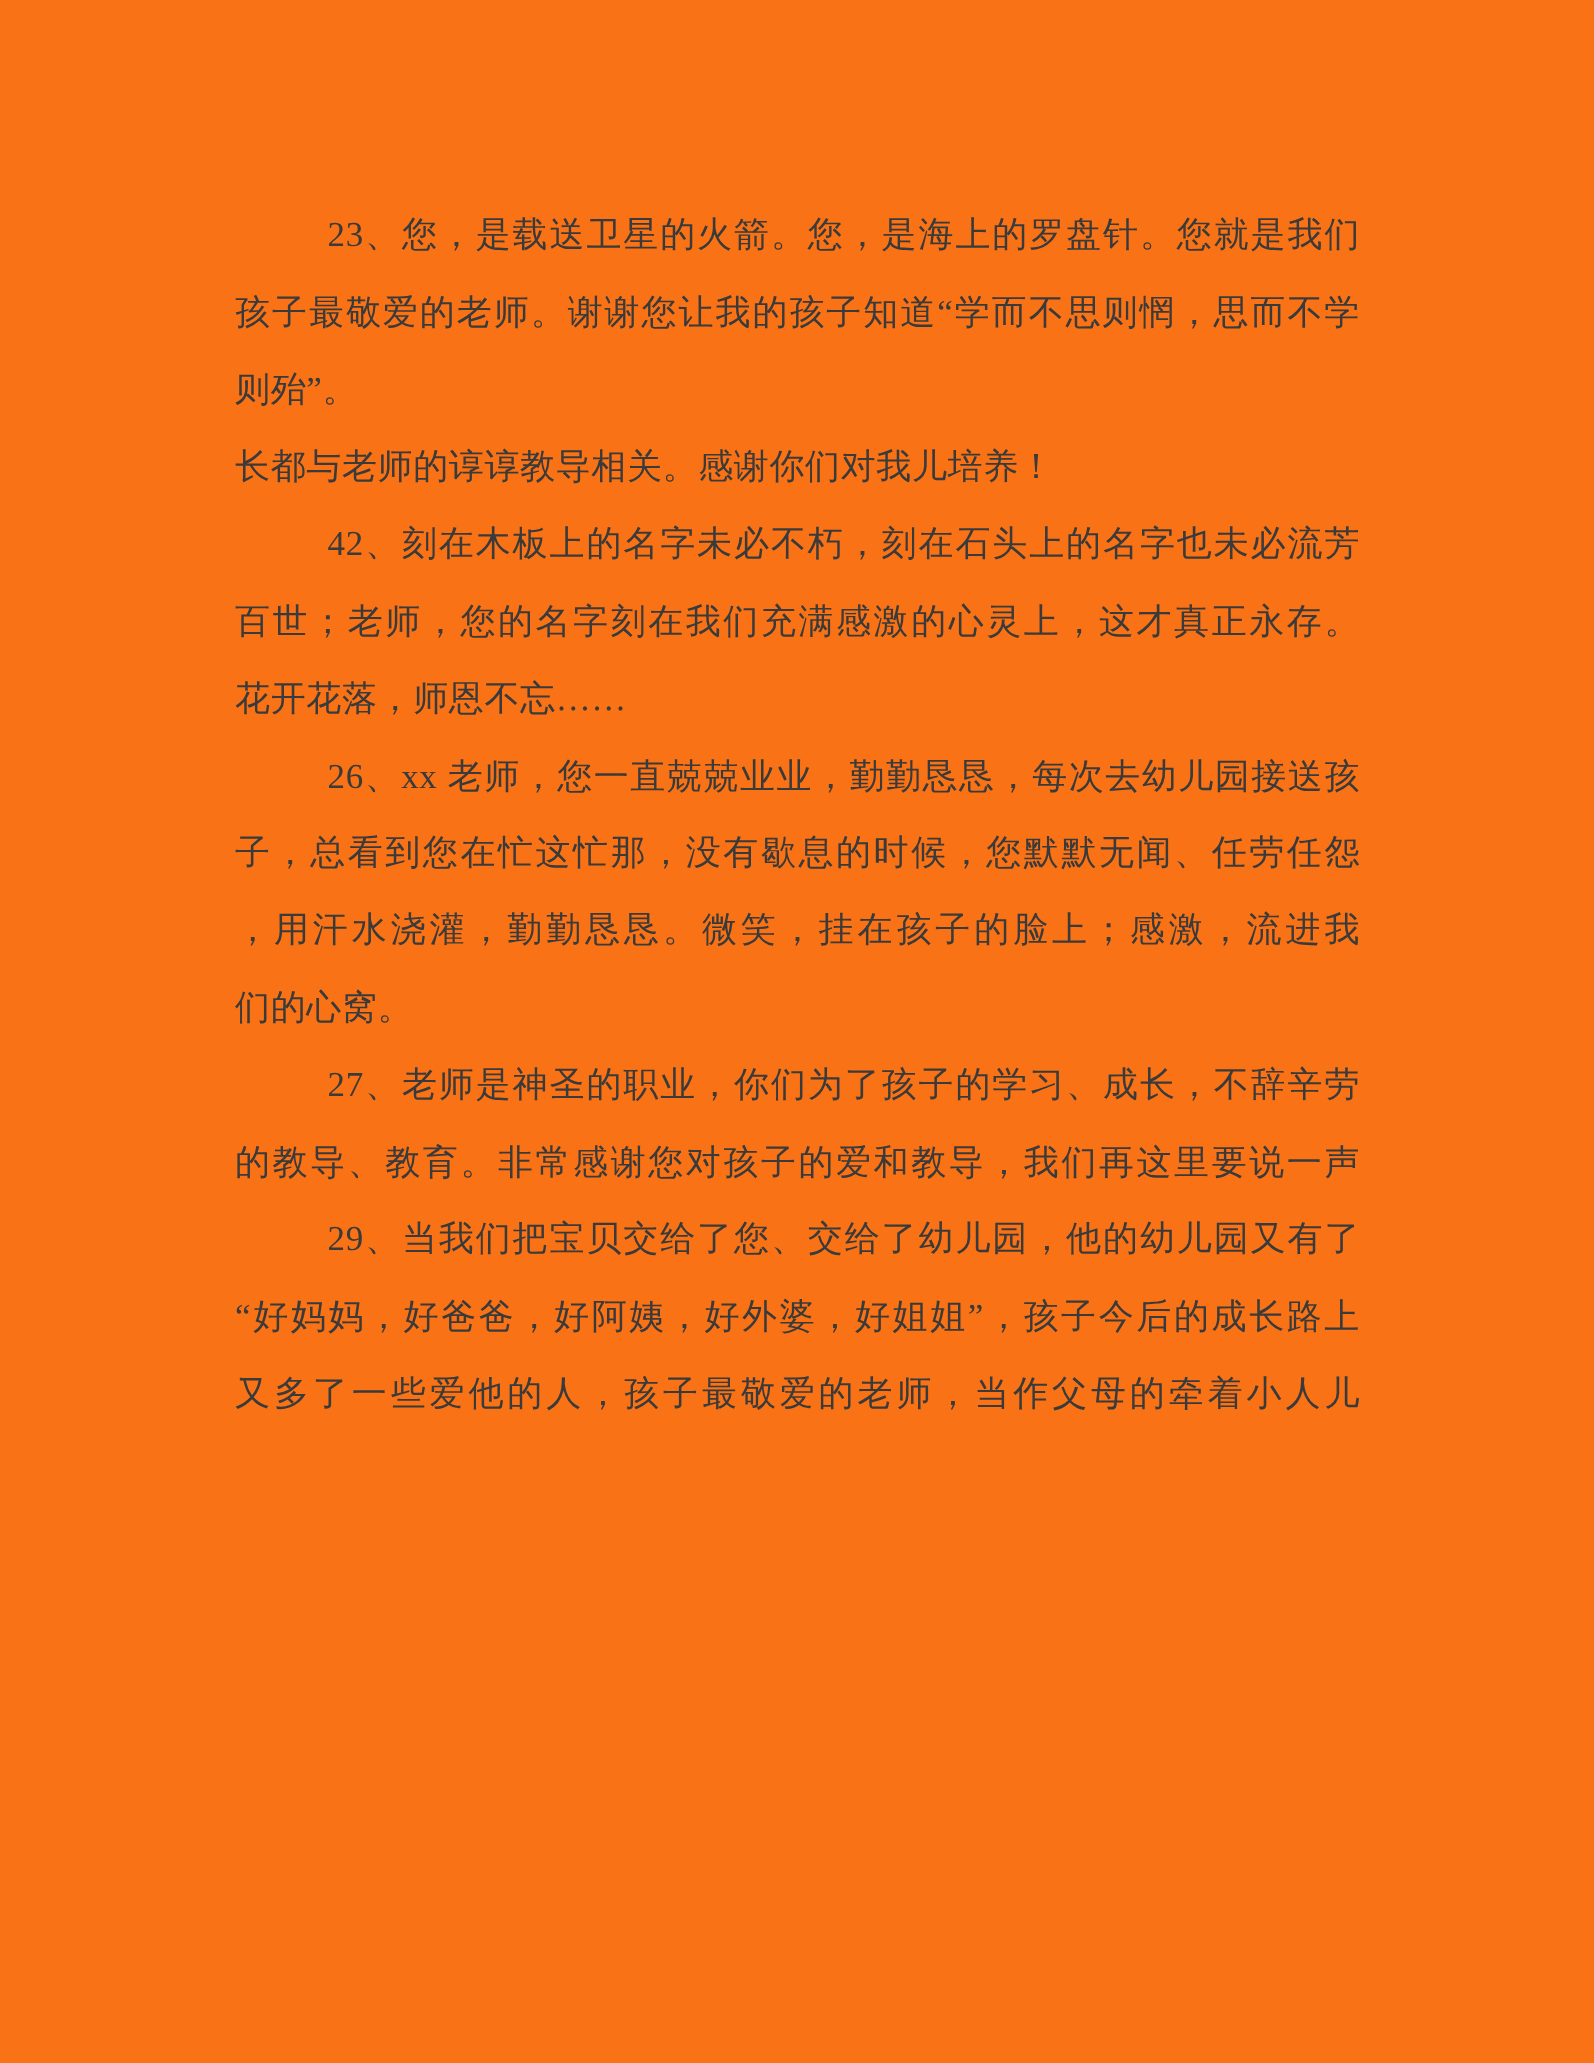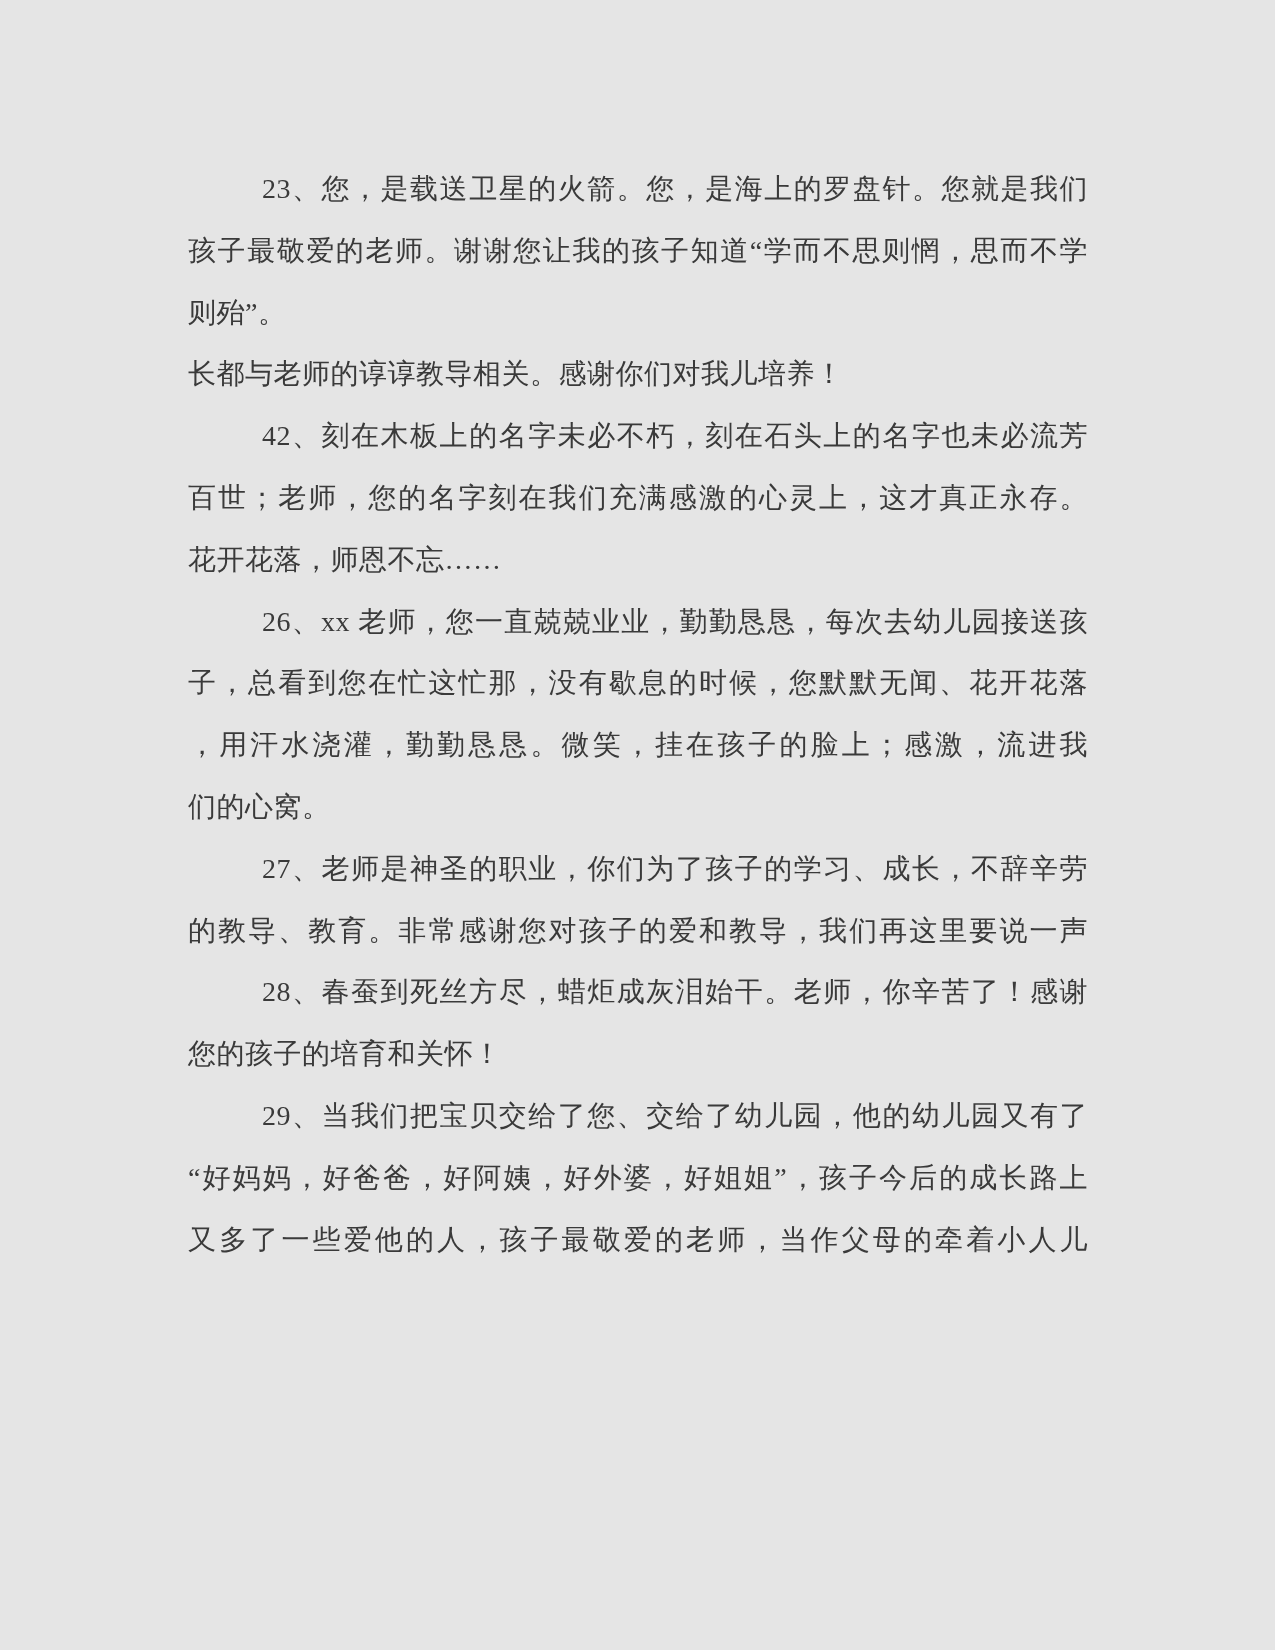--- a/index.html
+++ b/index.html
@@ -13,21 +13,21 @@
     position: relative;
     overflow: hidden;
     font-family: "Liberation Serif", "DejaVu Serif", serif;
   }
   .page {
     position: absolute;
     left: 0;
     top: 0;
     width: 1275px;
     height: 1650px;
-    background: #e5e5e5;
+    background: #f97316;
   }
   .content {
     position: absolute;
     left: 188px;
     top: 158px;
     width: 900px;
     color: #3a3a3a;
     font-size: 28px;
     line-height: 61.8px;
     letter-spacing: 0.5px;
@@ -67,34 +67,30 @@
     </div>
 
     <div class="paragraph">
       <div class="line first">42、刻在木板上的名字未必不朽，刻在石头上的名字也未必流芳</div>
       <div class="line">百世；老师，您的名字刻在我们充满感激的心灵上，这才真正永存。</div>
       <div class="line end">花开花落，师恩不忘……</div>
     </div>
 
     <div class="paragraph">
       <div class="line first">26、xx 老师，您一直兢兢业业，勤勤恳恳，每次去幼儿园接送孩</div>
-      <div class="line">子，总看到您在忙这忙那，没有歇息的时候，您默默无闻、花开花落</div>
+      <div class="line">子，总看到您在忙这忙那，没有歇息的时候，您默默无闻、任劳任怨</div>
       <div class="line">，用汗水浇灌，勤勤恳恳。微笑，挂在孩子的脸上；感激，流进我</div>
       <div class="line end">们的心窝。</div>
     </div>
 
     <div class="paragraph">
       <div class="line first">27、老师是神圣的职业，你们为了孩子的学习、成长，不辞辛劳</div>
       <div class="line">的教导、教育。非常感谢您对孩子的爱和教导，我们再这里要说一声</div>
     </div>
 
-    <div class="paragraph">
-      <div class="line first">28、春蚕到死丝方尽，蜡炬成灰泪始干。老师，你辛苦了！感谢</div>
-      <div class="line end">您的孩子的培育和关怀！</div>
-    </div>
 
     <div class="paragraph">
       <div class="line first">29、当我们把宝贝交给了您、交给了幼儿园，他的幼儿园又有了</div>
       <div class="line">“好妈妈，好爸爸，好阿姨，好外婆，好姐姐”，孩子今后的成长路上</div>
       <div class="line">又多了一些爱他的人，孩子最敬爱的老师，当作父母的牵着小人儿</div>
     </div>
 
   </div>
 </div>
 

